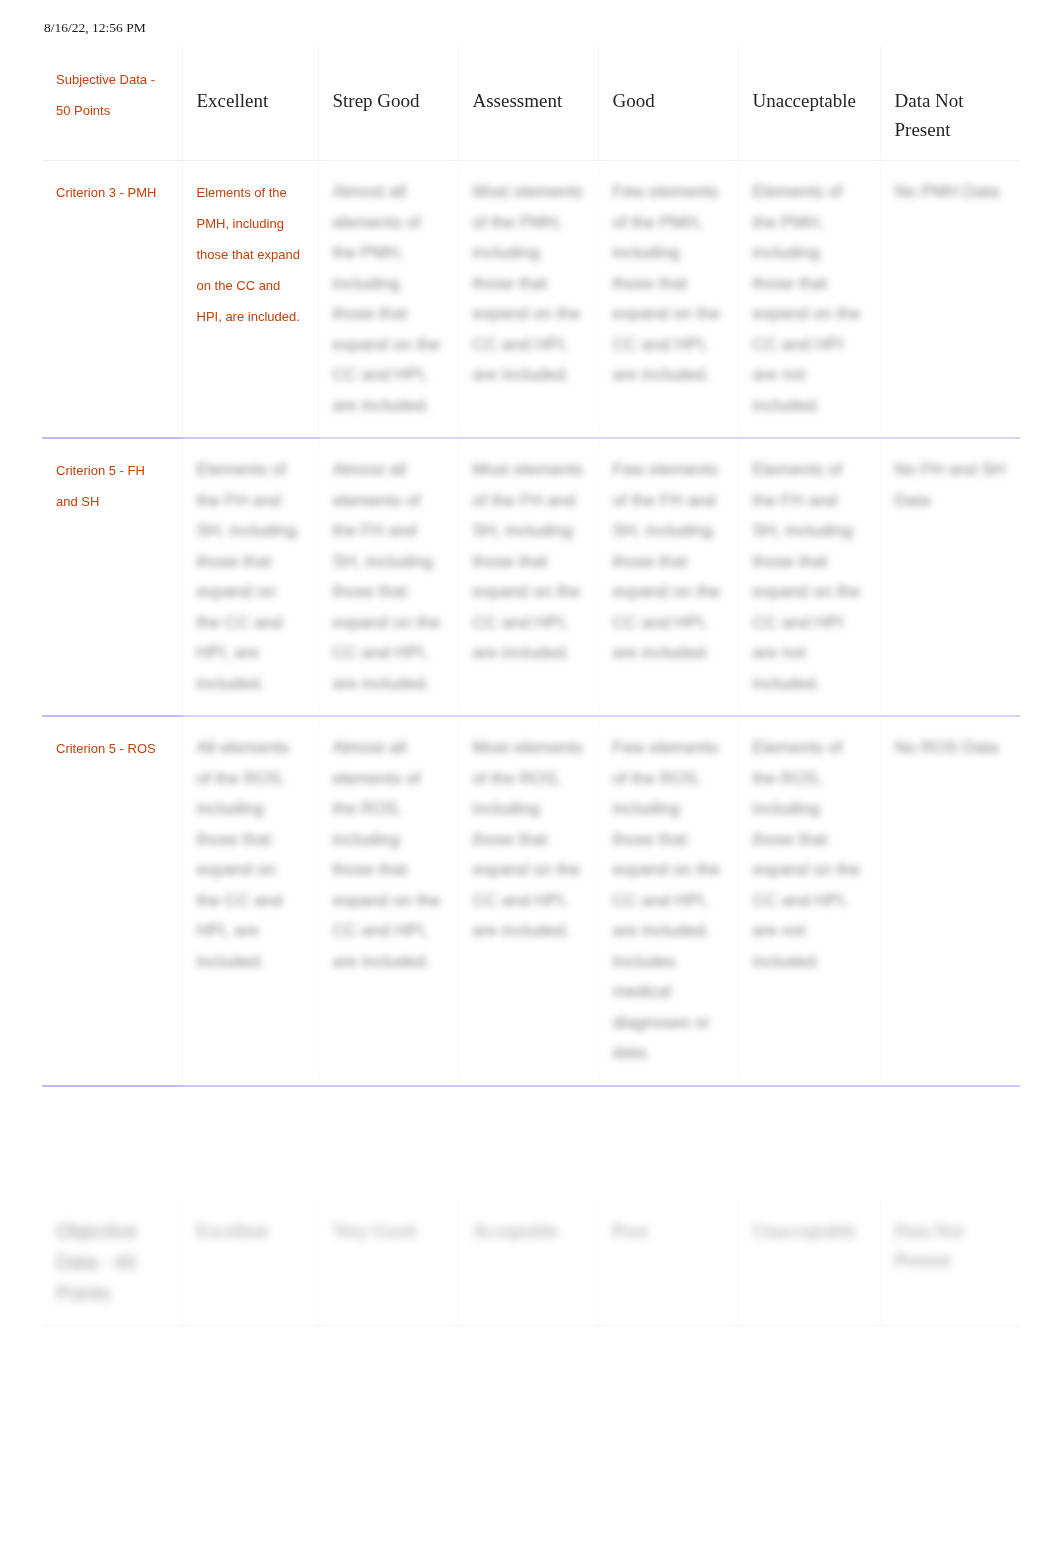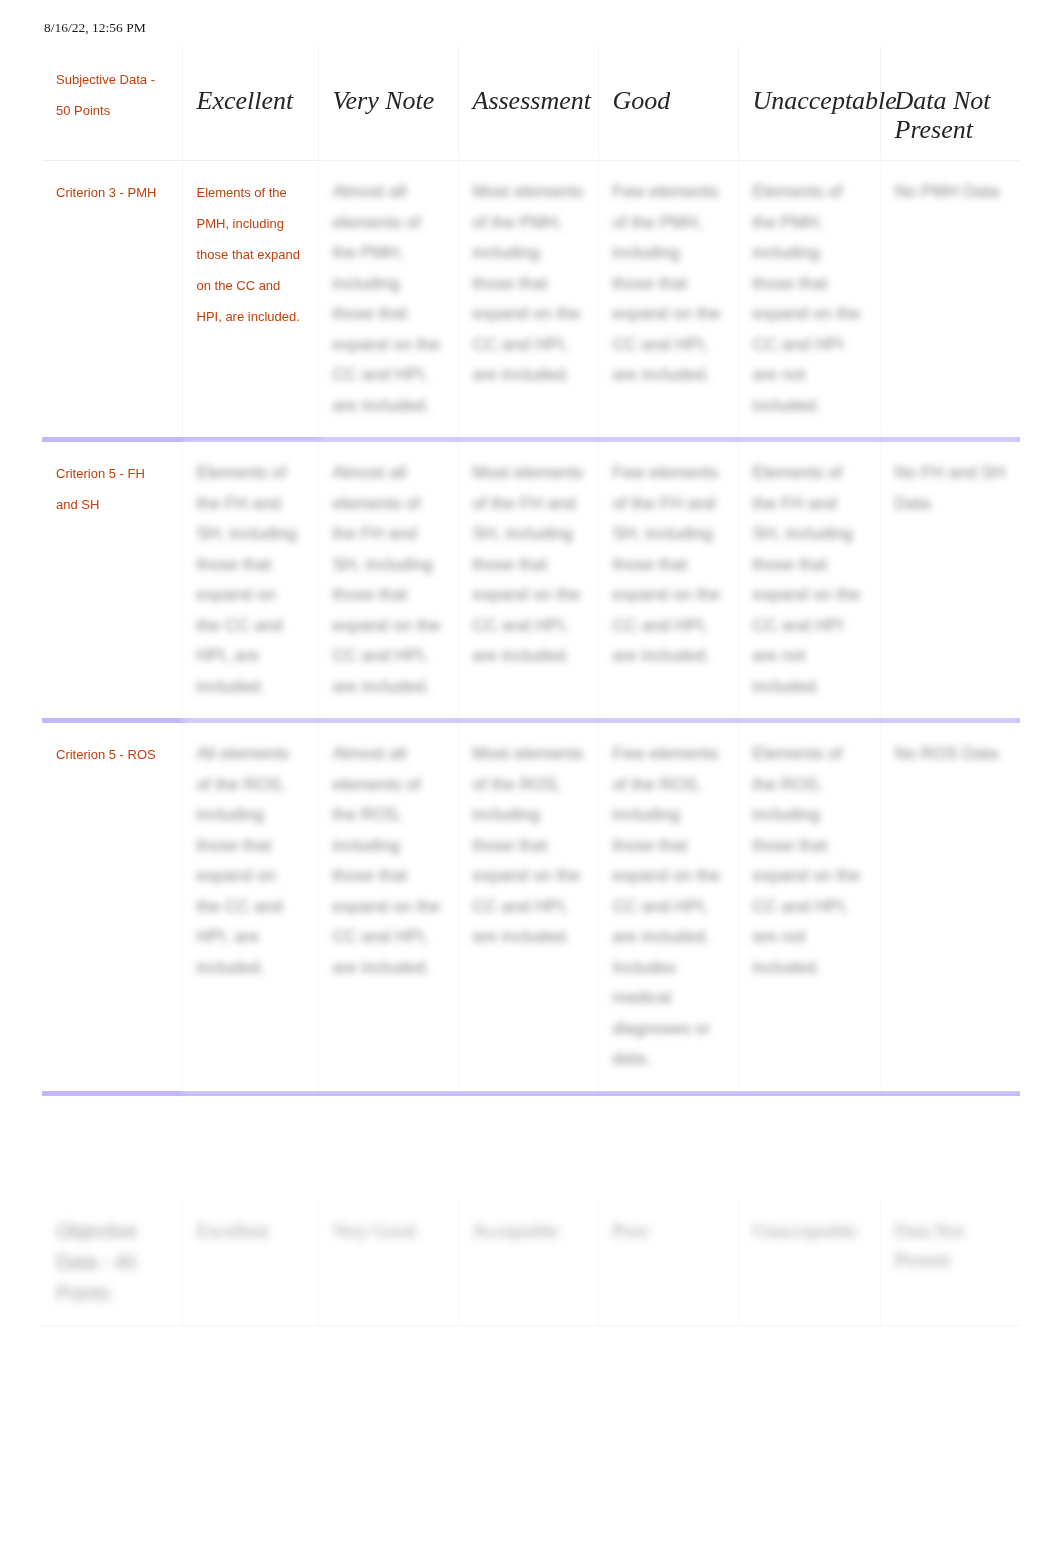--- a/index.html
+++ b/index.html
@@ -49,21 +49,21 @@
   }
   table.rubric {
     border-collapse: collapse;
     width: 978px;
     table-layout: fixed;
   }
   table.rubric td {
     vertical-align: top;
     padding: 16px 14px 16px 14px;
     border-left: 1px solid #f2f5f7;
-    border-bottom: 5px solid #c4b5fd;
+    border-bottom: 2px solid #c4b5fd;
     background: #ffffff;
   }
   table.rubric td:first-child {
     border-left: none;
   }
   table.rubric tr.head-row td {
     border-bottom: 1px solid #eceff1;
   }
 
   
@@ -79,24 +79,23 @@
   .sans {
     font-family: "Liberation Sans", sans-serif;
     font-size: 13px;
     line-height: 31px;
     color: #c2410c;
     font-weight: 400;
   }
   
   .serif {
     font-family: "Liberation Serif", serif;
-    font-size: 26px;
+    font-size: 19px;
     line-height: 29px;
     color: #252525;
-    font-style: italic;
   }
   .head-row td.sans  { padding-top: 18px; }
   .head-row td.serif { padding-top: 40px; }
 
   
   .blur {
     font-family: "Liberation Sans", sans-serif;
     font-size: 17px;
     line-height: 30.5px;
     color: #3a3a3a;
@@ -150,21 +149,21 @@
         <col class="c2">
         <col class="c3">
         <col class="c4">
         <col class="c5">
         <col class="c6">
     </colgroup>
     <tbody>
       <tr class="head-row">
         <td class="sans">Subjective Data - 50 Points</td>
         <td class="serif">Excellent</td>
-        <td class="serif">Very Note</td>
+        <td class="serif">Strep Good</td>
         <td class="serif">Assessment</td>
         <td class="serif">Good</td>
         <td class="serif">Unacceptable</td>
         <td class="serif">Data Not Present</td>
       </tr>
 
       <tr>
         <td class="sans">Criterion 3 - PMH</td>
         <td class="sans">Elements of the PMH, including those that expand on the CC and HPI, are included.</td>
         <td class="blur">Almost all elements of the PMH, including those that expand on the CC and HPI, are included.</td>

